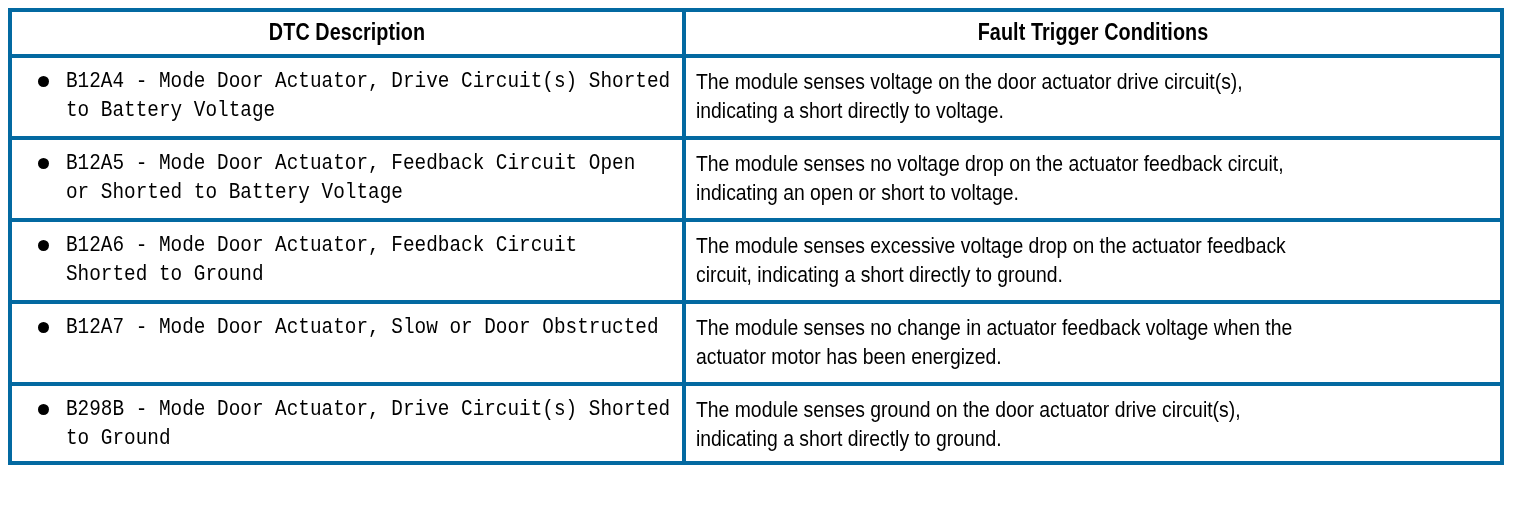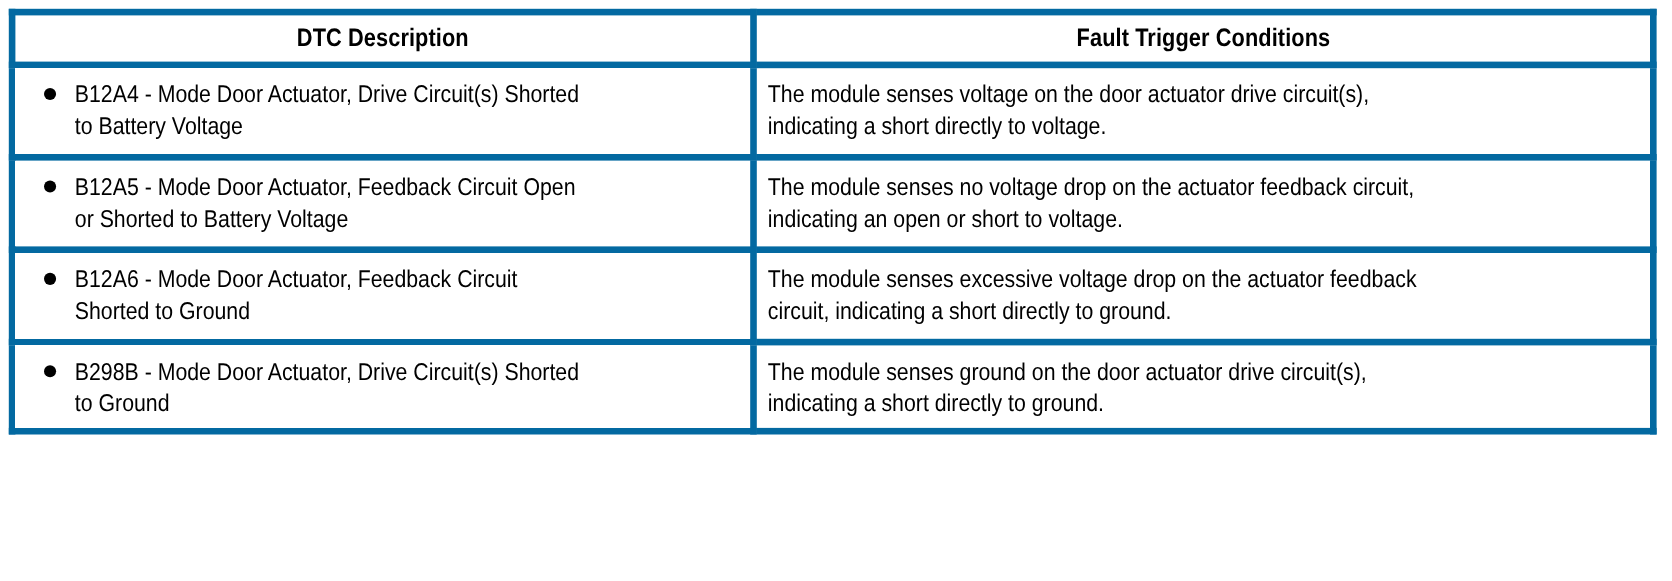--- a/index.html
+++ b/index.html
@@ -32,21 +32,21 @@
     border-collapse: collapse;
     table-layout: fixed;
     border: 4px solid #000000;
   }
 
   .dtc-table col.col-desc { width: 674px; }
   .dtc-table col.col-cond { width: 818px; }
 
   .dtc-table th,
   .dtc-table td {
-    border: 6px solid #0369a1;
+    border: 4px solid #0369a1;
     padding: 0;
     vertical-align: top;
     background: #ffffff;
   }
 
   
   .hdr-row th {
     height: 42px;
     text-align: center;
     vertical-align: middle;
@@ -58,20 +58,21 @@
     letter-spacing: 0.1px;
     transform: scaleX(0.86);
     transform-origin: center center;
     line-height: 1.1;
   }
 
   
   .cell-desc {
     height: 78px;
     position: relative;
+    font-family: Liberation Mono, monospace;
   }
   .cell-cond {
     height: 78px;
   }
 
   .desc-inner {
     position: relative;
     padding: 9px 6px 8px 54px;
   }
   .bullet {
@@ -175,20 +176,34 @@
           </div>
         </td>
         <td class="cell-cond">
           <div class="cond-inner">
             <span class="cond-text">The module senses excessive voltage drop on the actuator feedback
 circuit, indicating a short directly to ground.</span>
           </div>
         </td>
       </tr>
 
+      <tr class="body-row">
+        <td class="cell-desc">
+          <div class="desc-inner">
+            <span class="bullet"></span>
+            <span class="desc-text">B12A7 - Mode Door Actuator, Slow or Door Obstructed</span>
+          </div>
+        </td>
+        <td class="cell-cond">
+          <div class="cond-inner">
+            <span class="cond-text">The module senses no change in actuator feedback voltage when the
+actuator motor has been energized.</span>
+          </div>
+        </td>
+      </tr>
 
 
       <tr class="body-row row-last">
         <td class="cell-desc">
           <div class="desc-inner">
             <span class="bullet"></span>
             <span class="desc-text">B298B - Mode Door Actuator, Drive Circuit(s) Shorted
 to Ground</span>
           </div>
         </td>

